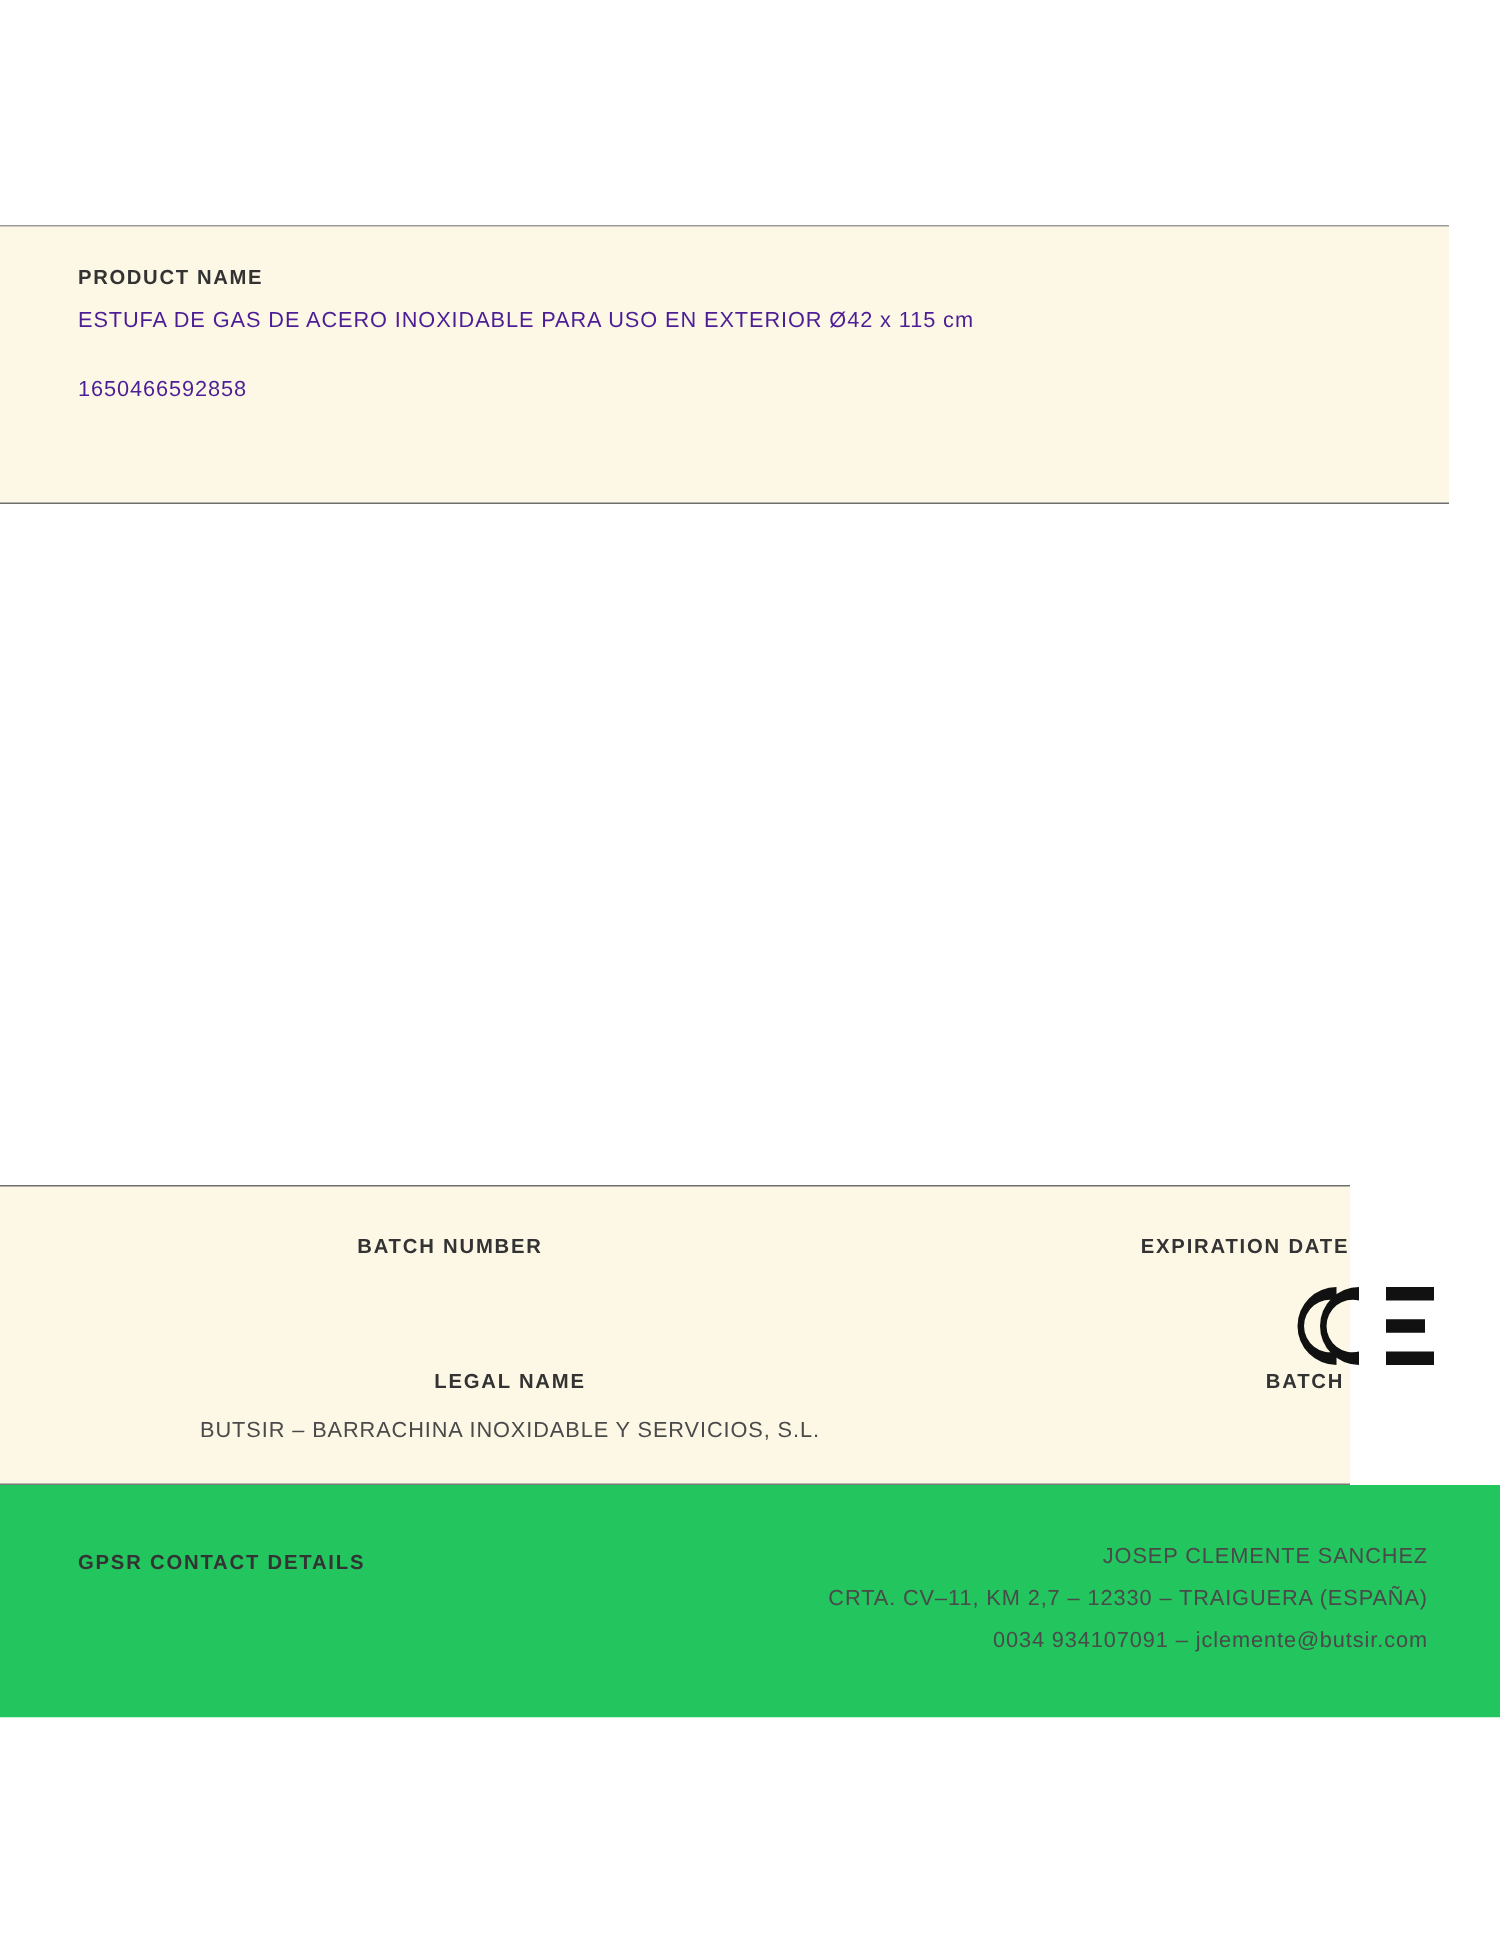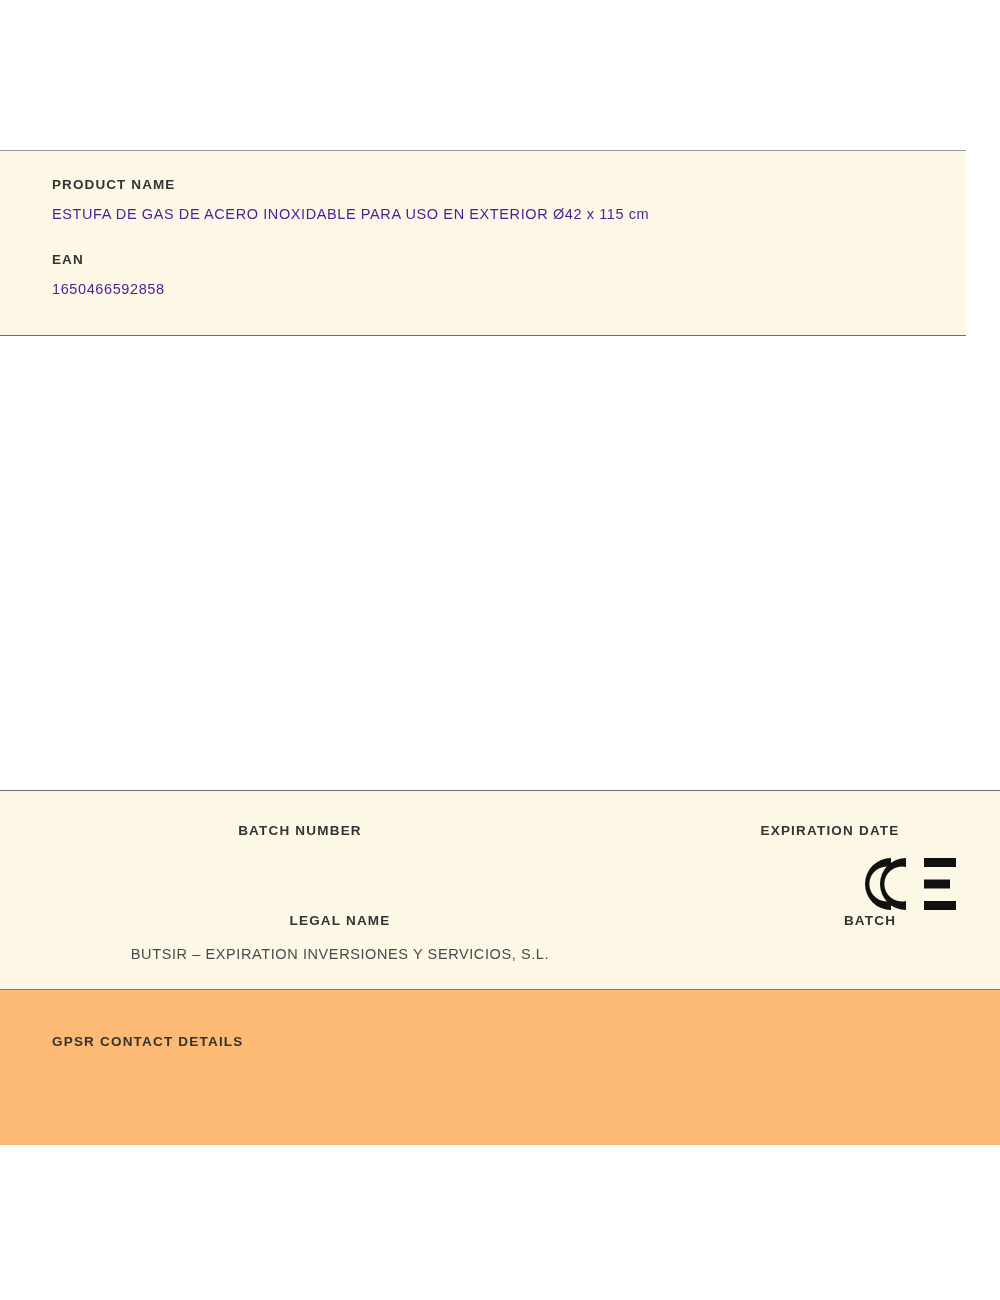--- a/index.html
+++ b/index.html
@@ -64,21 +64,21 @@
     width: 1000px;
     height: 454px;
     background: #ffffff;
   }
 
   
   .info-block {
     position: absolute;
     top: 790px;
     left: 0;
-    width: 1000px;
+    width: 900px;
     height: 200px;
     background: #fdf8e6;
     border-top: 1px solid #6f6f6f;
     border-bottom: 1px solid #7a7a7a;
     box-sizing: border-box;
   }
   .info-row {
     position: absolute;
     left: 0;
     width: 1000px;
@@ -122,21 +122,21 @@
     height: 62px;
   }
 
   
   .gpsr-block {
     position: absolute;
     top: 990px;
     left: 0;
     width: 1000px;
     height: 155px;
-    background: #fdba74;
+    background: #22c55e;
     box-sizing: border-box;
   }
   .gpsr-label {
     position: absolute;
     top: 44px;
     left: 52px;
     font-size: 13.5px;
     font-weight: bold;
     letter-spacing: 1.2px;
     color: #333333;
@@ -169,21 +169,20 @@
 </head>
 <body>
 
 <div class="page">
 
   <div class="product-block">
     <div class="product-inner">
       <p class="field-label">PRODUCT NAME</p>
       <p class="field-value">ESTUFA DE GAS DE ACERO INOXIDABLE PARA USO EN EXTERIOR Ø42 x 115 cm</p>
       <div class="gap-block"></div>
-      <p class="field-label">EAN</p>
       <p class="field-value">1650466592858</p>
     </div>
   </div>
 
   <div class="image-area"></div>
 
   <div class="info-block">
 
     <div class="info-row row1">
       <div class="info-col col-left">
@@ -192,21 +191,21 @@
       </div>
       <div class="info-col col-right">
         <p class="info-label">EXPIRATION DATE</p>
         <p class="info-value"></p>
       </div>
     </div>
 
     <div class="info-row row2">
       <div class="info-col col-left">
         <p class="info-label">LEGAL NAME</p>
-        <p class="info-value">BUTSIR – EXPIRATION INVERSIONES Y SERVICIOS, S.L.</p>
+        <p class="info-value">BUTSIR – BARRACHINA INOXIDABLE Y SERVICIOS, S.L.</p>
       </div>
       <div class="info-col col-right">
         <p class="info-label">BATCH</p>
       </div>
     </div>
 
     <div class="ce-mark">
       <svg width="110" height="62" viewBox="0 0 110 62" xmlns="http://www.w3.org/2000/svg">
 
         <path d="M 41 5 A 26 26 0 1 0 41 57 L 41 48 A 17.5 17.5 0 1 1 41 14 Z" fill="#111111"></path>
@@ -214,17 +213,22 @@
         <path d="M 56 5 A 26 26 0 1 0 56 57 L 56 48 A 17.5 17.5 0 1 1 56 14 Z" fill="#111111"></path>
         <rect x="74" y="5" width="32" height="9" fill="#111111"></rect>
         <rect x="74" y="26.5" width="26" height="9" fill="#111111"></rect>
         <rect x="74" y="48" width="32" height="9" fill="#111111"></rect>
       </svg>
     </div>
   </div>
 
   <div class="gpsr-block">
     <div class="gpsr-label">GPSR CONTACT DETAILS</div>
+    <div class="gpsr-lines">
+      <p>JOSEP CLEMENTE SANCHEZ</p>
+      <p>CRTA. CV–11, KM 2,7 – 12330 – TRAIGUERA (ESPAÑA)</p>
+      <p>0034 934107091 – jclemente@butsir.com</p>
+    </div>
   </div>
 
   <div class="footer-area"></div>
 
 </div>
 
 </body></html>

